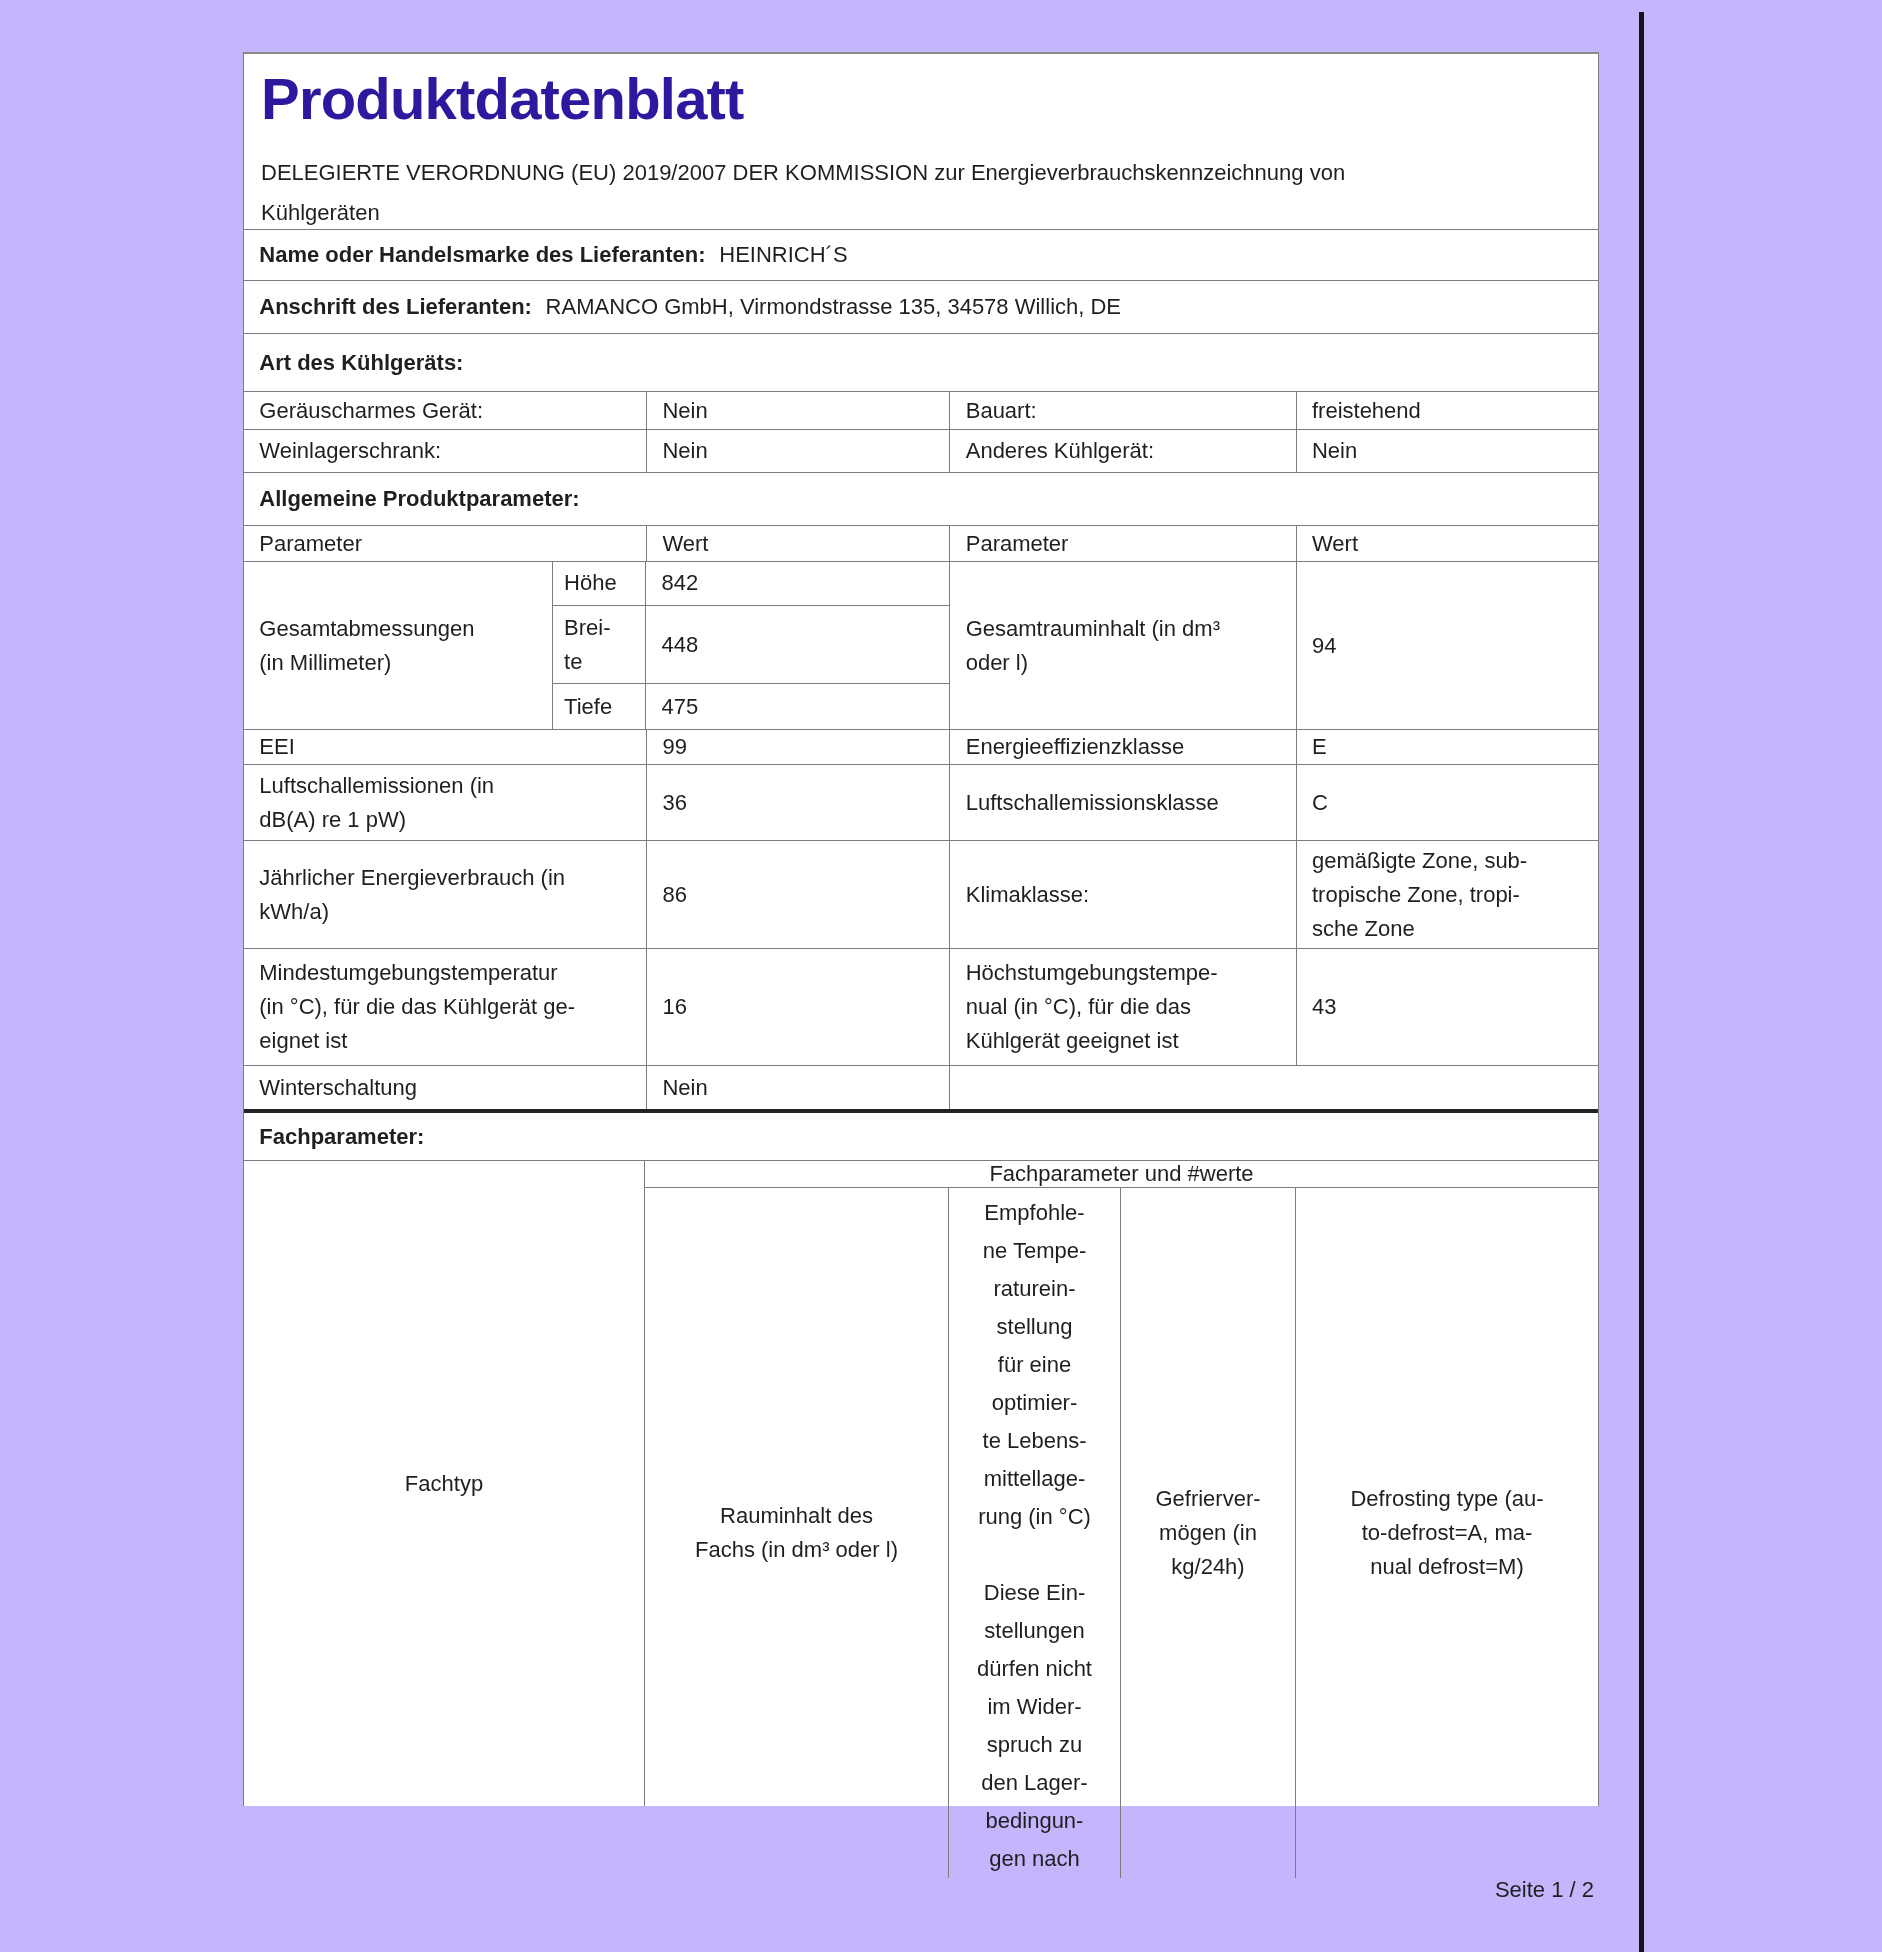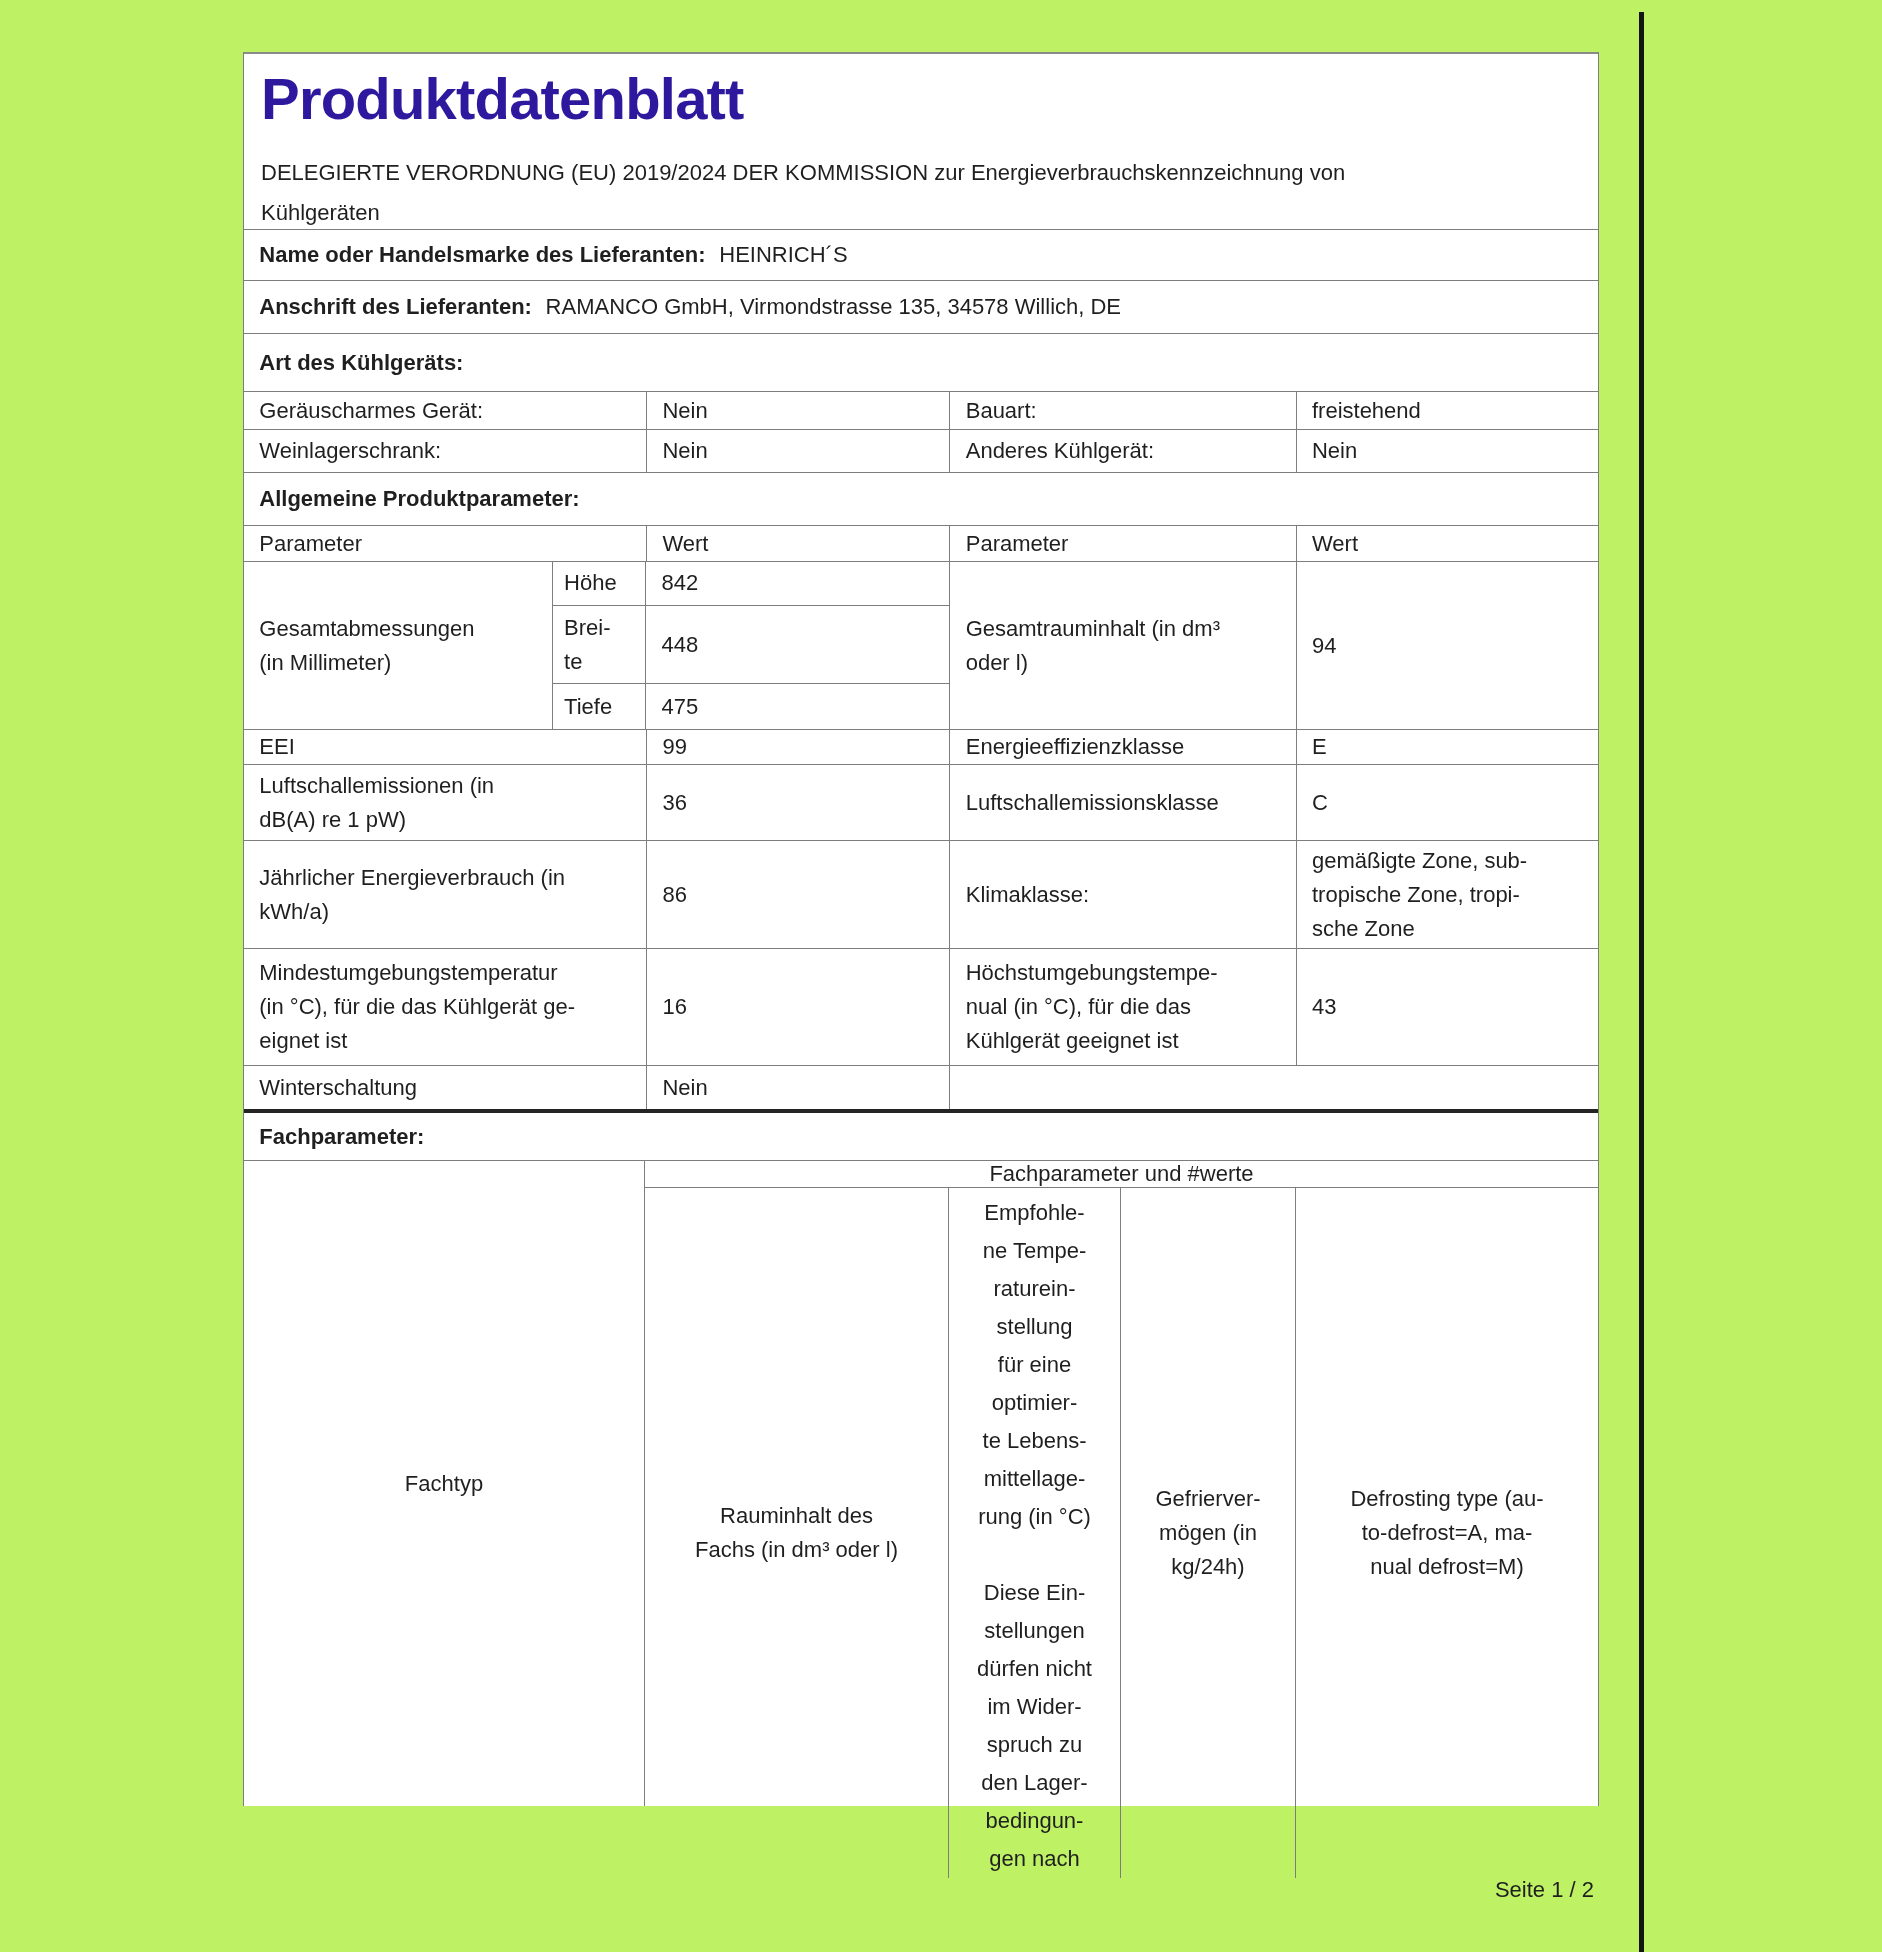--- a/index.html
+++ b/index.html
@@ -9,21 +9,21 @@
     --title:#2e189e;
   }
   *{box-sizing:border-box;margin:0;padding:0;}
   html,body{background:#ffffff;}
   body{
     width:1883px;height:1953px;position:relative;
     font-family:"Liberation Sans","DejaVu Sans",sans-serif;
     color:var(--text);
     font-size:22px;
   }
-  .page{position:absolute;inset:0;background:#bef264;overflow:hidden;}
+  .page{position:absolute;inset:0;background:#c4b5fd;overflow:hidden;}
 
   
   .edge-line{position:absolute;left:1639px;top:12.2px;width:5.3px;height:1941px;background:#141414;}
 
   
   .doc-frame{
     position:absolute;left:243px;top:52px;width:1356px;
     border-top:2.3px solid #8a8a8a;
     border-left:1.5px solid var(--border);
     border-right:1.5px solid var(--border);
@@ -110,21 +110,21 @@
 </style>
 </head>
 <body>
 
 <div class="page">
 
   <div class="doc-frame">
 
     <div class="row h-title title-block">
       <div class="doc-title">Produktdatenblatt</div>
-      <div class="regulation">DELEGIERTE VERORDNUNG (EU) 2019/2024 DER KOMMISSION zur Energieverbrauchskennzeichnung von
+      <div class="regulation">DELEGIERTE VERORDNUNG (EU) 2019/2007 DER KOMMISSION zur Energieverbrauchskennzeichnung von
 Kühlgeräten</div>
     </div>
 
     <div class="row h-sup1 supplier">
       <span class="lbl">Name oder Handelsmarke des Lieferanten:</span>
       <span class="val">HEINRICH´S</span>
     </div>
     <div class="row h-sup2 supplier">
       <span class="lbl">Anschrift des Lieferanten:</span>
       <span class="val">RAMANCO GmbH, Virmondstrasse 135, 34578 Willich, DE</span>

